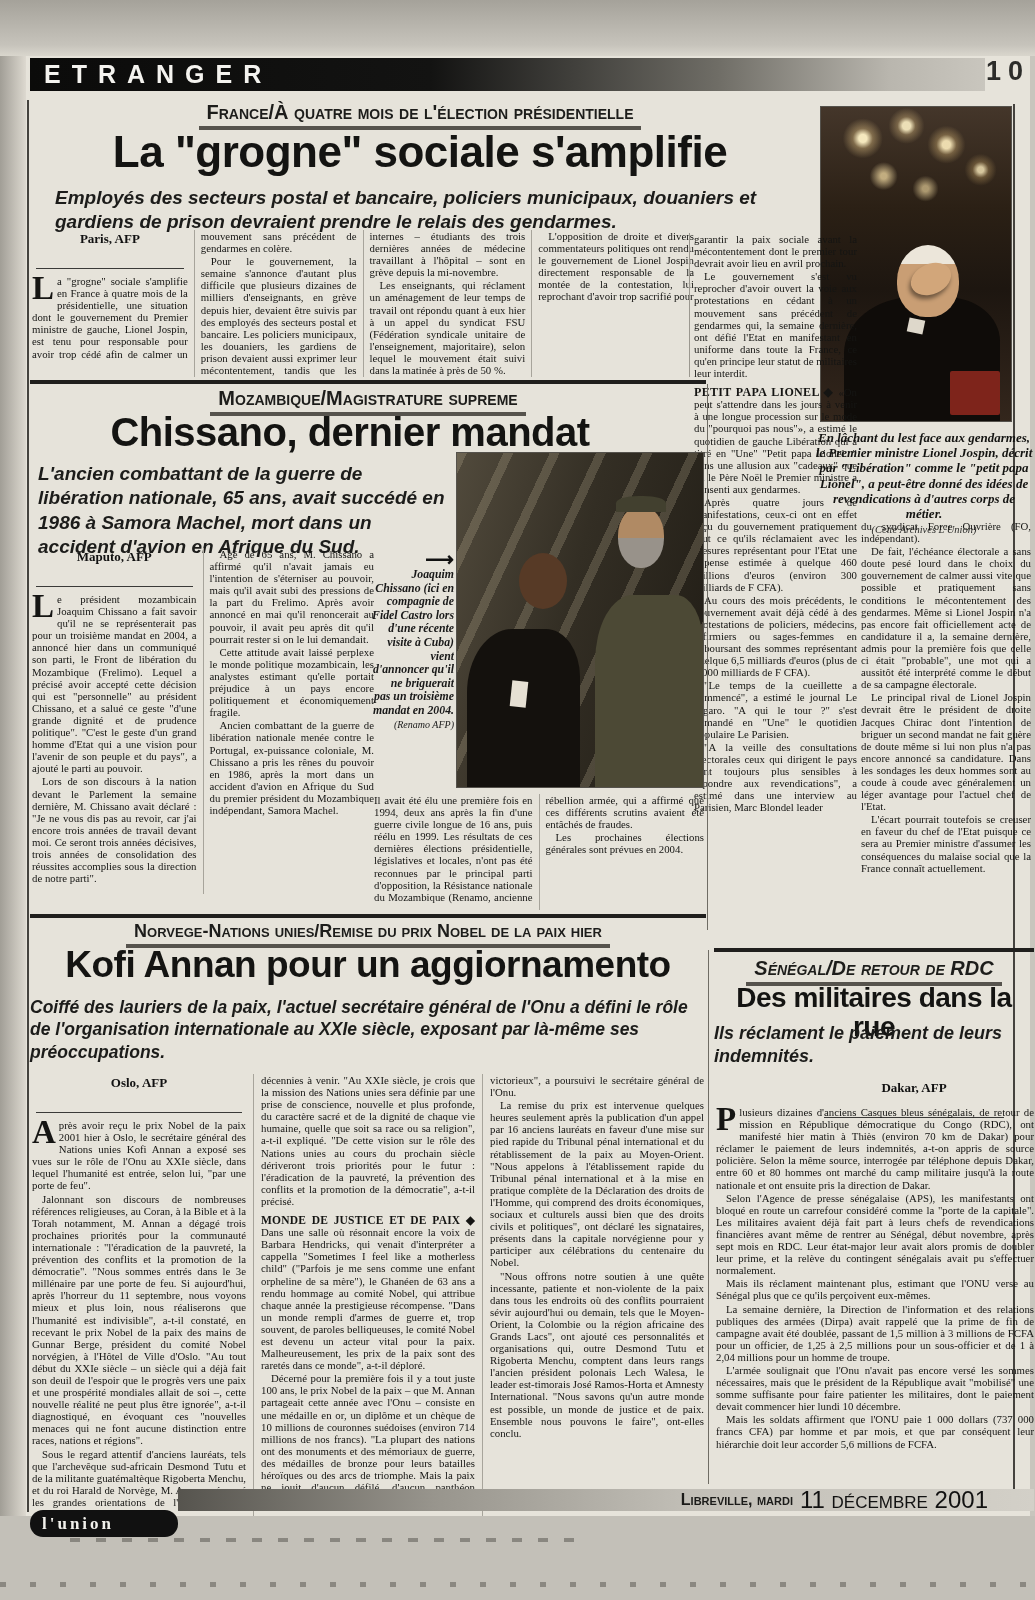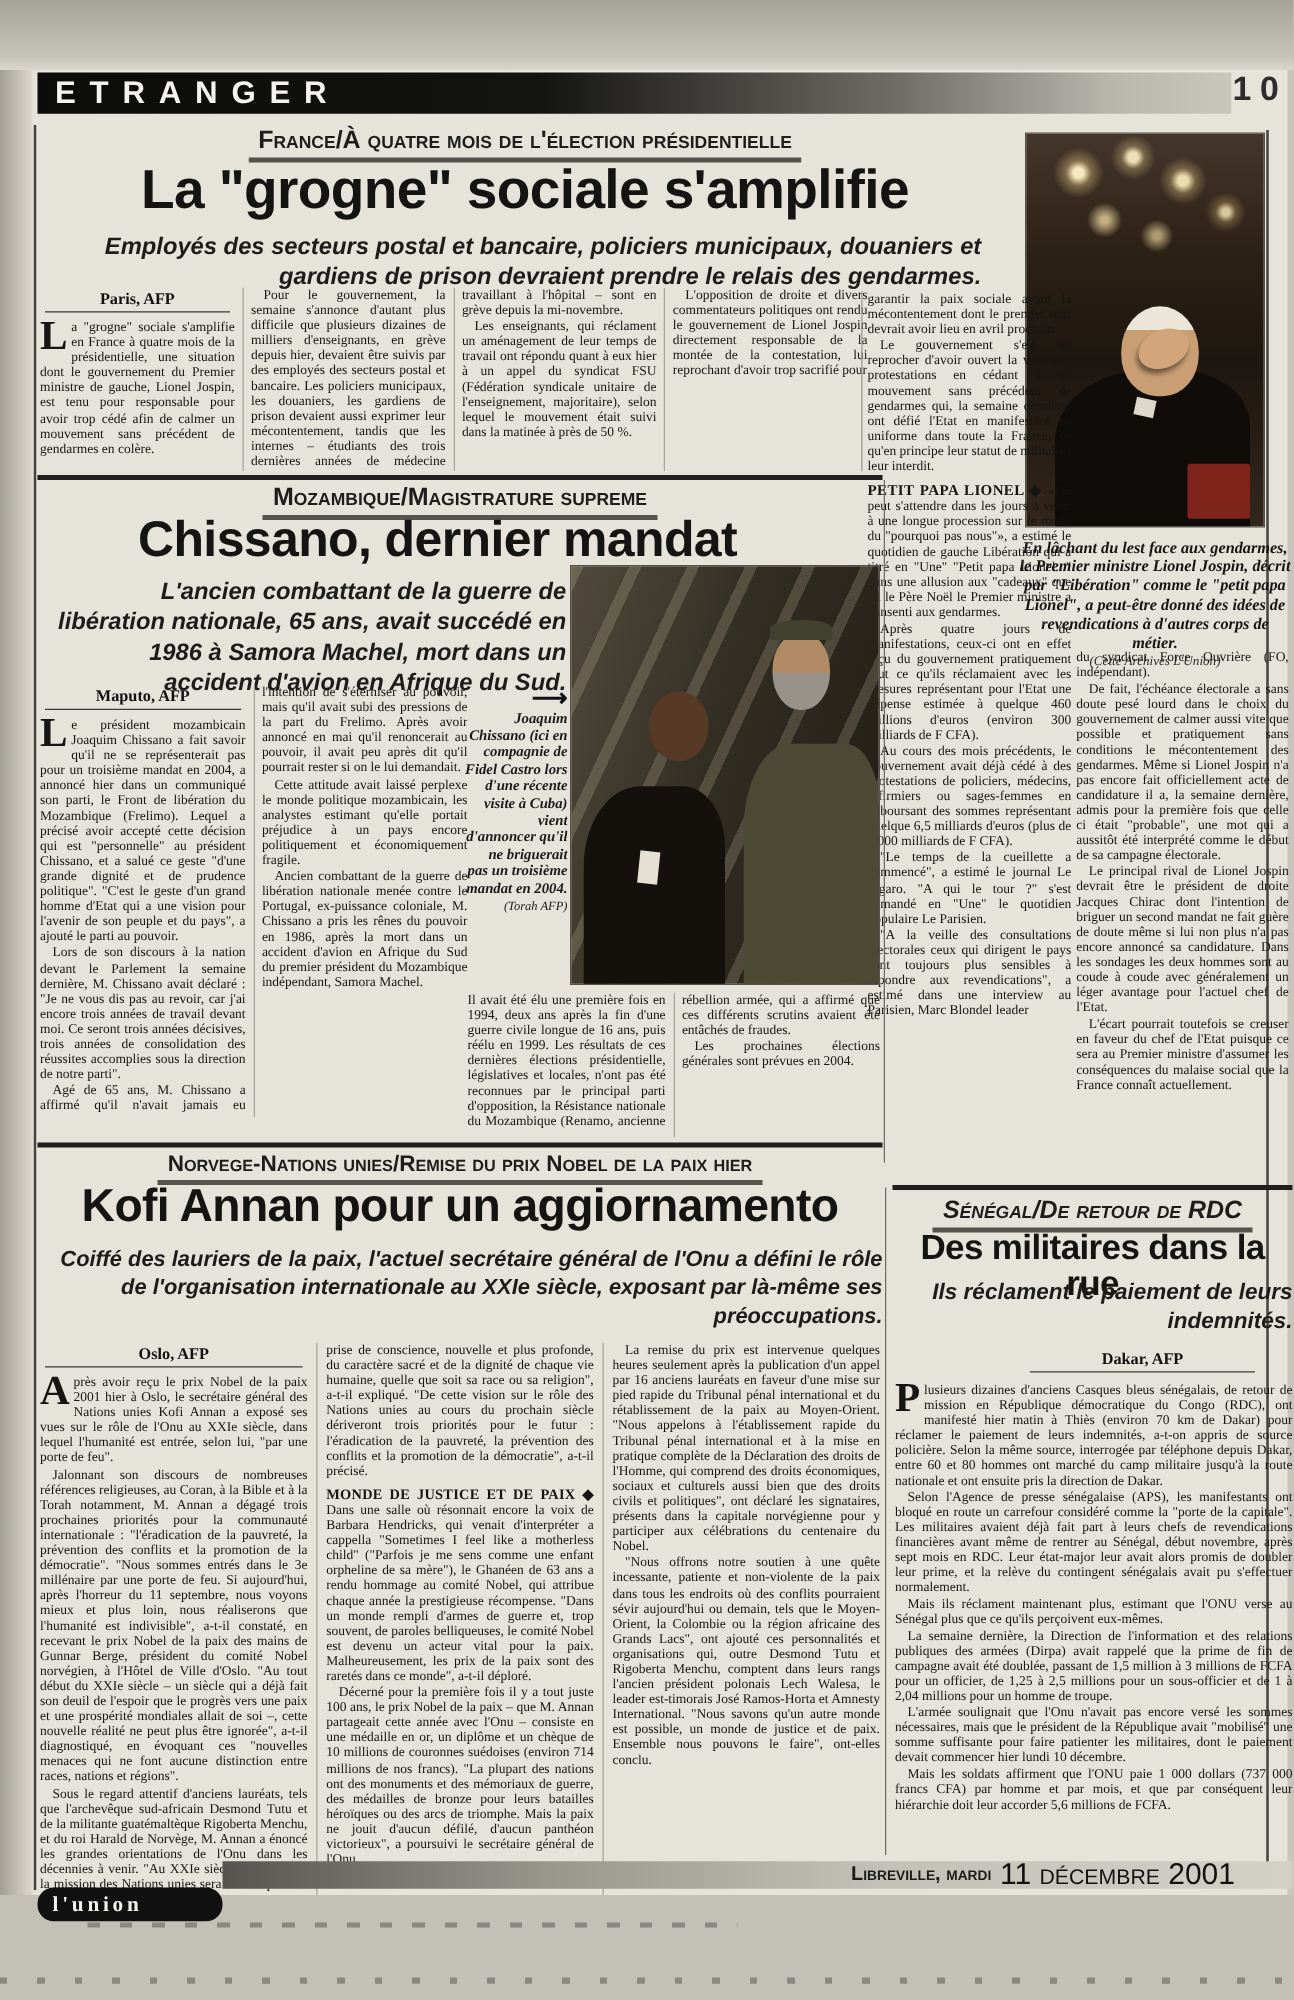--- a/index.html
+++ b/index.html
@@ -29,25 +29,25 @@
   .hrule{height:3.5px;background:#201f1d;}
 
   
   .kwrap{text-align:center;}
   .kicker{display:inline-block;font-family:"Liberation Sans",sans-serif;font-weight:bold;
     font-variant:small-caps;font-size:20px;line-height:1;color:#1d1d1b;
     border-bottom:4.5px solid #56534d;padding:0 8px 4px;}
   .headline{font-family:"Liberation Sans",sans-serif;font-weight:bold;color:#141412;
     text-align:center;line-height:1.02;letter-spacing:-0.5px;margin:0;}
   .standfirst{font-family:"Liberation Sans",sans-serif;font-style:italic;font-weight:bold;
-    color:#1c1c1a;text-align:right;line-height:1.28;}
+    color:#1c1c1a;text-align:left;line-height:1.28;}
 
   
   .dateline{text-align:center;font-weight:bold;font-size:13px;color:#111;
-    border-bottom:1.2px solid #3a3a38;padding:1px 0 2px;margin:0 4px 6px;}
+    border-bottom:1.2px solid #3a3a38;padding:1px 0 21px;margin:0 4px 6px;}
   .bodycols p,.colblock p,.plain p{margin:0 0 1px;font-size:10.8px;line-height:12.1px;
     text-align:justify;text-indent:10px;color:#151513;}
   .bodycols p:first-of-type,.colblock p:first-child,.plain p:first-child{text-indent:0;}
   p.drop{text-indent:0;}
   p.drop::first-letter{float:left;font-size:33px;line-height:25px;font-weight:bold;padding:1px 3px 0 0;}
   .cols2{column-count:2;column-gap:13px;column-rule:1px solid #a7a49b;column-fill:auto;overflow:hidden;}
   .cols3{column-count:3;column-gap:15px;column-rule:1px solid #a7a49b;column-fill:auto;overflow:hidden;}
   .cols4{column-count:4;column-gap:13px;column-rule:1px solid #a7a49b;column-fill:auto;overflow:hidden;}
   .colblock{overflow:hidden;}
   p.brief{text-indent:0;margin-top:7px;}
@@ -192,21 +192,21 @@
     <p class="drop">Le président mozambicain Joaquim Chissano a fait savoir qu'il ne se représenterait pas pour un troisième mandat en 2004, a annoncé hier dans un communiqué son parti, le Front de libération du Mozambique (Frelimo). Lequel a précisé avoir accepté cette décision qui est "personnelle" au président Chissano, et a salué ce geste "d'une grande dignité et de prudence politique". "C'est le geste d'un grand homme d'Etat qui a une vision pour l'avenir de son peuple et du pays", a ajouté le parti au pouvoir.</p>
     <p>Lors de son discours à la nation devant le Parlement la semaine dernière, M. Chissano avait déclaré : "Je ne vous dis pas au revoir, car j'ai encore trois années de travail devant moi. Ce seront trois années décisives, trois années de consolidation des réussites accomplies sous la direction de notre parti".</p>
     <p>Agé de 65 ans, M. Chissano a affirmé qu'il n'avait jamais eu l'intention de s'éterniser au pouvoir, mais qu'il avait subi des pressions de la part du Frelimo. Après avoir annoncé en mai qu'il renoncerait au pouvoir, il avait peu après dit qu'il pourrait rester si on le lui demandait.</p>
     <p>Cette attitude avait laissé perplexe le monde politique mozambicain, les analystes estimant qu'elle portait préjudice à un pays encore politiquement et économiquement fragile.</p>
     <p>Ancien combattant de la guerre de libération nationale menée contre le Portugal, ex-puissance coloniale, M. Chissano a pris les rênes du pouvoir en 1986, après la mort dans un accident d'avion en Afrique du Sud du premier président du Mozambique indépendant, Samora Machel.</p>
   </div>
 
   <div class="abs midcap" style="left:372px;top:550px;width:82px;height:246px;">
     <span class="arrow">⟶</span>
     <span>Joaquim Chissano (ici en compagnie de Fidel Castro lors d'une récente visite à Cuba) vient d'annoncer qu'il ne briguerait pas un troisième mandat en 2004.</span>
-    <span class="credit">(Torah AFP)</span>
+    <span class="credit">(Renamo AFP)</span>
   </div>
 
   <div class="abs plain cols2" style="left:374px;top:794px;width:330px;height:116px;">
     <p>Il avait été élu une première fois en 1994, deux ans après la fin d'une guerre civile longue de 16 ans, puis réélu en 1999. Les résultats de ces dernières élections présidentielle, législatives et locales, n'ont pas été reconnues par le principal parti d'opposition, la Résistance nationale du Mozambique (Renamo, ancienne rébellion armée, qui a affirmé que ces différents scrutins avaient été entâchés de fraudes.</p>
     <p>Les prochaines élections générales sont prévues en 2004.</p>
   </div>
 
   <div class="abs hrule" style="left:30px;top:914px;width:676px;"></div>
 
   <div class="abs kwrap" style="left:30px;top:922px;width:676px;">

